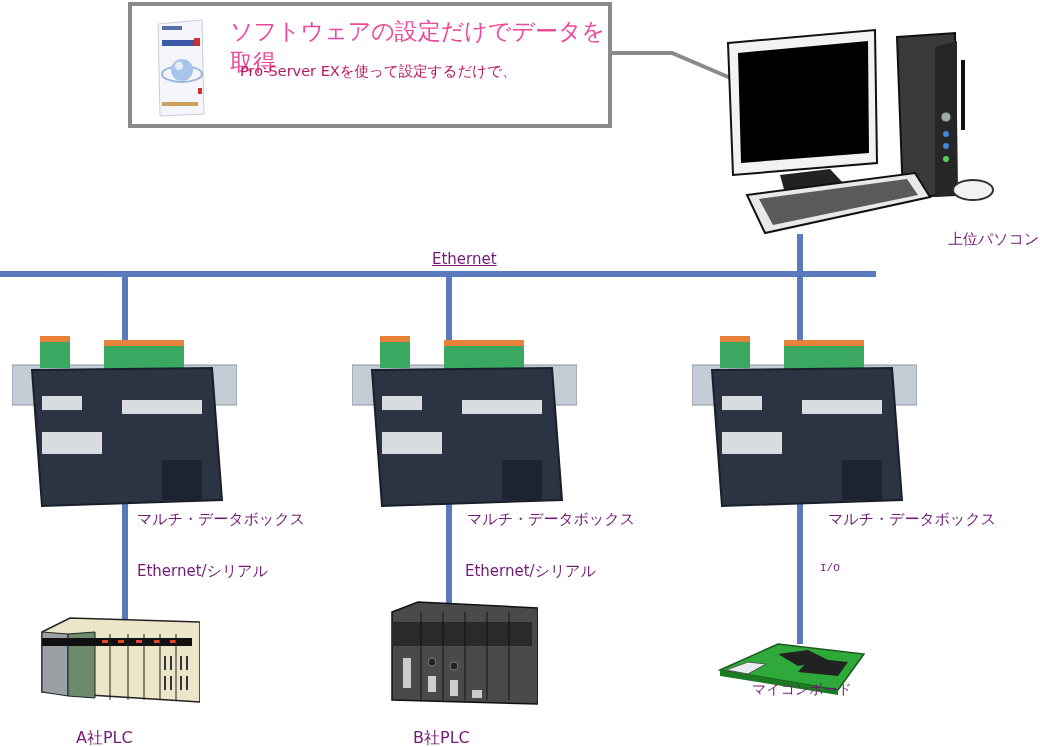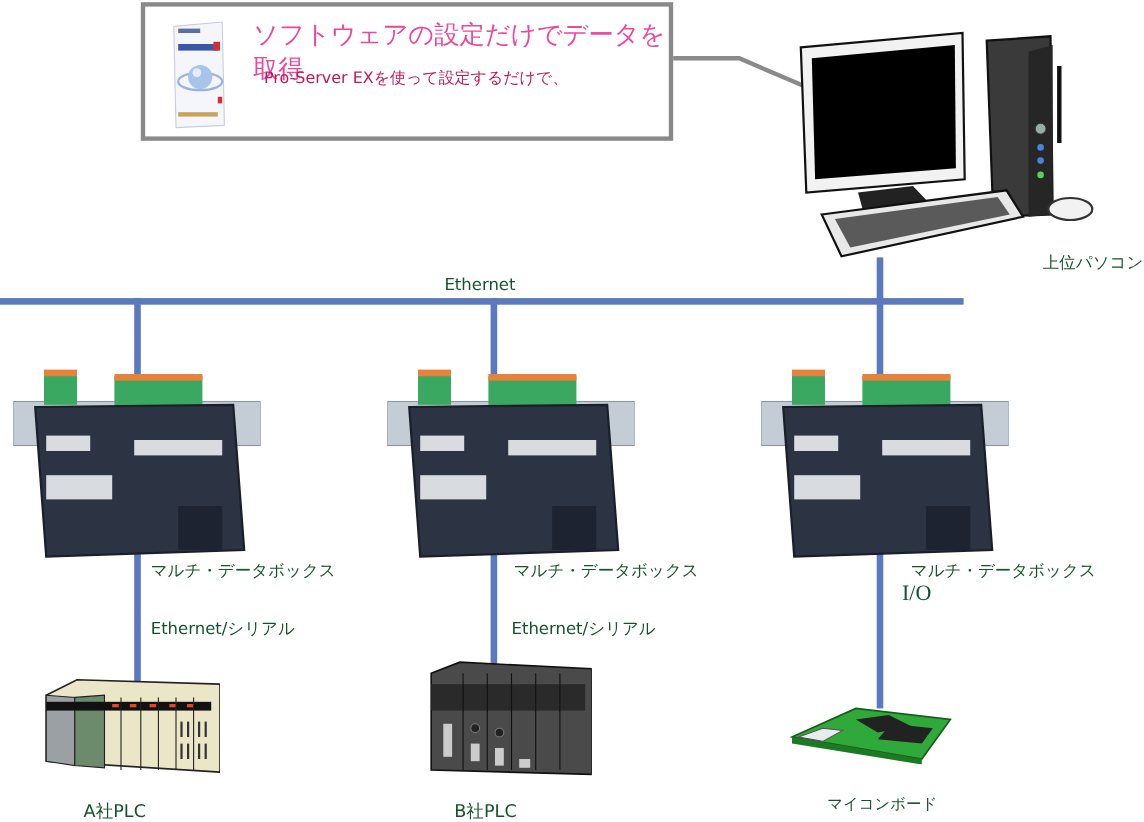--- a/index.html
+++ b/index.html
@@ -1,38 +1,38 @@
 <!DOCTYPE html>
 <html><head>
 <meta charset="utf-8">
 <style>
   html, body { margin:0; padding:0; background:#ffffff; }
   body { width:1040px; height:747px; position:relative; overflow:hidden;
          font-family:"DejaVu Sans","Liberation Sans",sans-serif; color:#111; }
   .abs { position:absolute; }
   .line { position:absolute; background:#5a7abd; }
-  .label { position:absolute; font-size:15px; white-space:nowrap; color:#14532d; }
+  .label { position:absolute; font-size:15px; white-space:nowrap; color:#701a75; }
   .callout { position:absolute; left:128px; top:2px; width:484px; height:126px;
              border:4px solid #8a8a8a; background:#fff; box-sizing:border-box; }
   .callout .title { position:absolute; left:98px; top:10px; font-size:23px; color:#ec4899; }
   .callout .body { position:absolute; left:108px; top:54px; font-size:14.5px; line-height:22px; color:#be185d; }
   .callout .body div { white-space:nowrap; }
   .box-product { position:absolute; left:20px; top:12px; width:56px; height:100px; }
   .pointer { position:absolute; }
 </style>
 </head>
 <body>
 
 <div class="line" style="left:0; top:271px; width:876px; height:6px;"></div>
 <div class="line" style="left:797px; top:234px; width:6px; height:110px;"></div>
 <div class="line" style="left:122px; top:271px; width:6px; height:350px;"></div>
 <div class="line" style="left:446px; top:271px; width:6px; height:340px;"></div>
 <div class="line" style="left:797px; top:344px; width:6px; height:300px;"></div>
 
-<div class="label" style="left:404px; top:250px;">Ethernet</div>
+<div class="label" style="left:432px; top:250px;text-decoration:underline;">Ethernet</div>
 
 <div class="callout">
   <svg class="box-product" viewBox="0 0 56 100">
     <polygon points="6,6 50,2 52,96 8,98" fill="#f4f6fb" stroke="#ccd" stroke-width="1"></polygon>
     <rect x="10" y="8" width="20" height="4" fill="#5a6fa8"></rect>
     <rect x="10" y="22" width="36" height="6" fill="#3a58a8"></rect>
     <rect x="42" y="20" width="6" height="8" fill="#d03030"></rect>
     <ellipse cx="30" cy="56" rx="20" ry="8" fill="none" stroke="#9ab4dc" stroke-width="2"></ellipse>
     <circle cx="30" cy="52" r="11" fill="#a9c4ea"></circle>
     <circle cx="27" cy="48" r="4" fill="#e4eefa"></circle>
@@ -106,21 +106,21 @@
   <rect x="110" y="70" width="80" height="14" fill="#d8dbe0"></rect>
   <rect x="30" y="102" width="60" height="22" fill="#d8dbe0"></rect>
   <rect x="150" y="130" width="40" height="40" fill="#1d2330"></rect>
 </svg>
 
 <div class="label" style="left:137px; top:510px;">マルチ・データボックス</div>
 <div class="label" style="left:137px; top:562px;">Ethernet/シリアル</div>
 <div class="label" style="left:467px; top:510px;">マルチ・データボックス</div>
 <div class="label" style="left:465px; top:562px;">Ethernet/シリアル</div>
 <div class="label" style="left:828px; top:510px;">マルチ・データボックス</div>
-<div class="label" style="left:820px; top:528px; font-family:Liberation Serif, serif; font-size:20px;">I/O</div>
+<div class="label" style="left:820px; top:562px; font-family:Liberation Mono, monospace; font-size:11px;">I/O</div>
 
 <svg class="abs" style="left:40px; top:612px;" width="160" height="95" viewBox="0 0 160 95">
   <polygon points="2,20 30,6 160,10 160,90 2,80" fill="#ece6c8" stroke="#222" stroke-width="1.5"></polygon>
   <polygon points="2,20 28,22 28,84 2,80" fill="#9aa0a4" stroke="#222"></polygon>
   <polygon points="28,22 55,20 55,86 28,84" fill="#6c8a6c" stroke="#222"></polygon>
   <rect x="2" y="26" width="150" height="8" fill="#111"></rect>
   <g fill="#e04a2a">
       <rect x="62" y="28" width="6" height="3"></rect>
       <rect x="78" y="28" width="6" height="3"></rect>
       <rect x="96" y="28" width="6" height="3"></rect>
@@ -168,13 +168,13 @@
 </svg>
 <div class="label" style="left:413px; top:728px; font-size:16px;">B社PLC</div>
 
 <svg class="abs" style="left:718px; top:640px;" width="150" height="55" viewBox="0 0 150 55">
   <polygon points="2,30 60,4 146,14 120,50" fill="#2faa3a" stroke="#1a5a1a" stroke-width="1.5"></polygon>
   <polygon points="2,30 120,50 120,55 2,36" fill="#1c7a22"></polygon>
   <polygon points="60,14 90,10 110,20 80,26" fill="#222"></polygon>
   <polygon points="92,18 130,22 120,36 80,32" fill="#222"></polygon>
   <polygon points="8,30 30,22 48,24 30,34" fill="#e8ecef" stroke="#555"></polygon>
 </svg>
-<div class="label" style="left:752px; top:722px; font-size:14px;">マイコンボード</div>
+<div class="label" style="left:752px; top:681px; font-size:14px;">マイコンボード</div>
 
 </body></html>

